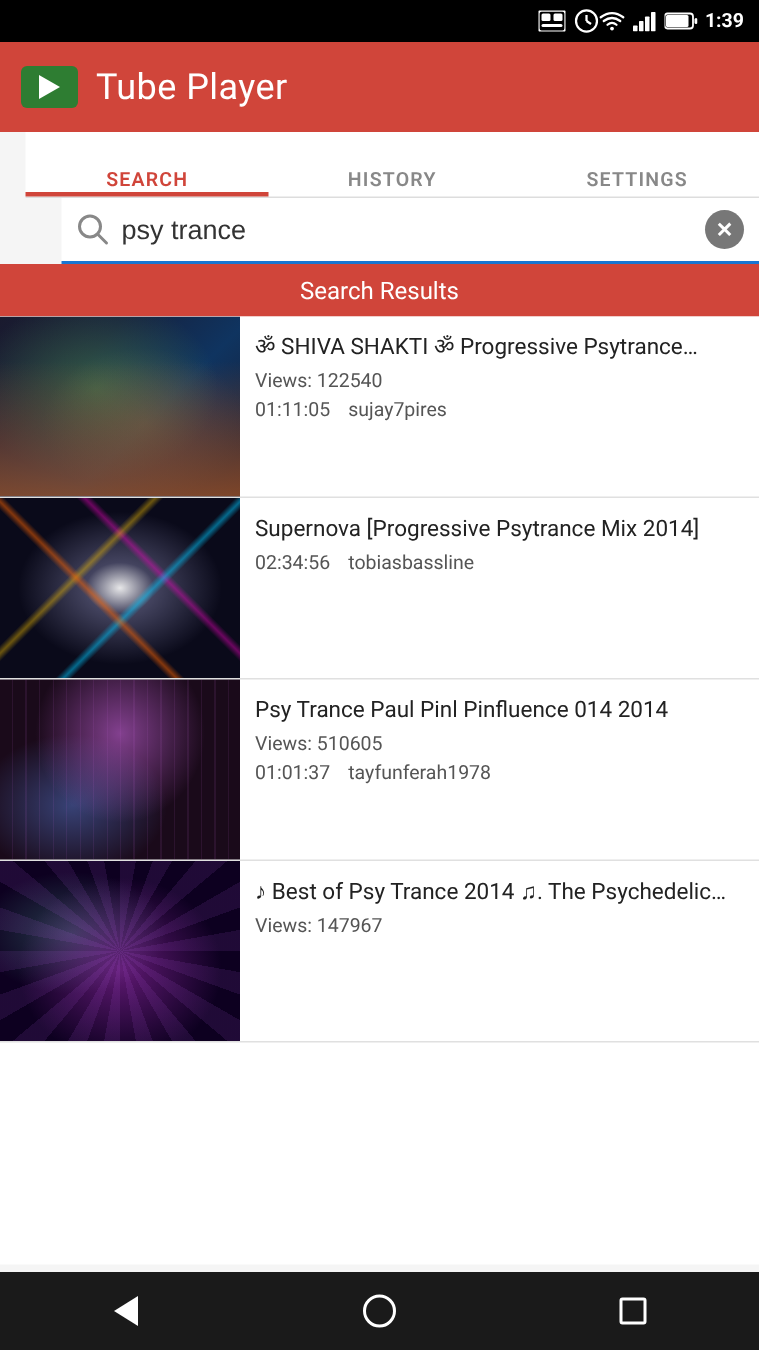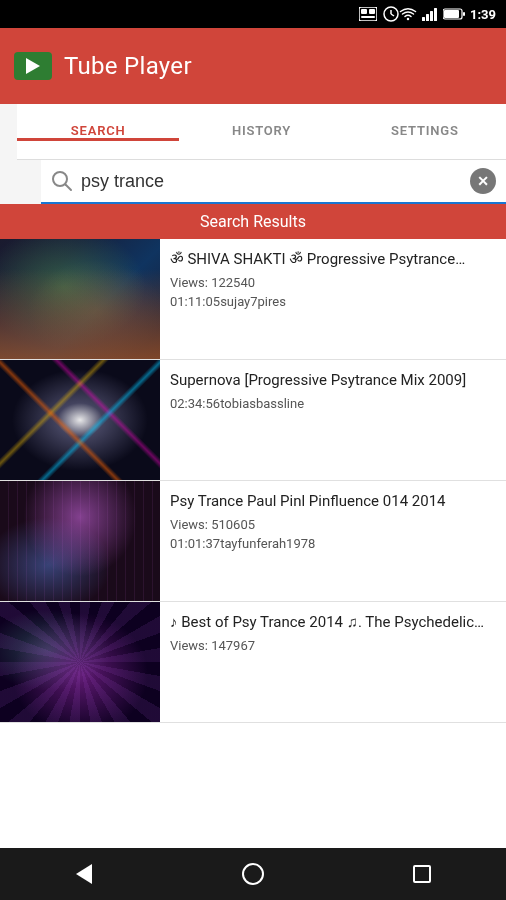--- a/index.html
+++ b/index.html
@@ -32,21 +32,21 @@
     .status-bar-right {
       display: flex;
       align-items: center;
       gap: 5px;
       font-weight: bold;
     }
 
     
     .app-bar {
       background: #d0453a;
-      height: 76px;
+      height: 60px;
       display: flex;
       align-items: center;
       padding: 0 14px;
       gap: 12px;
     }
     .app-logo {
       background: #2e7d32;
       border-radius: 4px;
       width: 38px;
       height: 28px;
@@ -64,23 +64,23 @@
     .app-title {
       color: white;
       font-size: 24px;
       font-weight: 400;
       letter-spacing: 0.3px;
     }
 
     
     .tabs {
       background: #fff;
-      height: 56px;
-      display: flex;
-      align-items: center;
+      height: 44px;
+      display: flex;
+      align-items: flex-end;
       border-bottom: 1px solid #ddd;
       margin-left: 17px;
     }
     .tab {
       flex: 1;
       display: flex;
       align-items: center;
       justify-content: center;
       font-size: 13px;
       font-weight: 600;
@@ -266,20 +266,21 @@
     }
     .video-views {
       font-size: 13px;
       color: #555;
       margin-bottom: 4px;
     }
     .video-meta {
       font-size: 13px;
       color: #555;
       display: flex;
+      gap: 12px;
       align-items: flex-end;
     }
 
     
     .bottom-nav {
       position: absolute;
       bottom: 0;
       left: 0;
       right: 0;
       background: #1a1a1a;
@@ -409,21 +410,21 @@
         <span>01:11:05</span>
         <span>sujay7pires</span>
       </div>
     </div>
   </div>
 
   <div class="video-item">
     <div class="video-thumb thumb-2">
     </div>
     <div class="video-info">
-      <div class="video-title">Supernova [Progressive Psytrance Mix 2009]</div>
+      <div class="video-title">Supernova [Progressive Psytrance Mix 2014]</div>
       <div class="video-meta">
         <span>02:34:56</span>
         <span>tobiasbassline</span>
       </div>
     </div>
   </div>
 
   <div class="video-item">
     <div class="video-thumb thumb-3">
       <div class="thumb-3-detail"></div>

